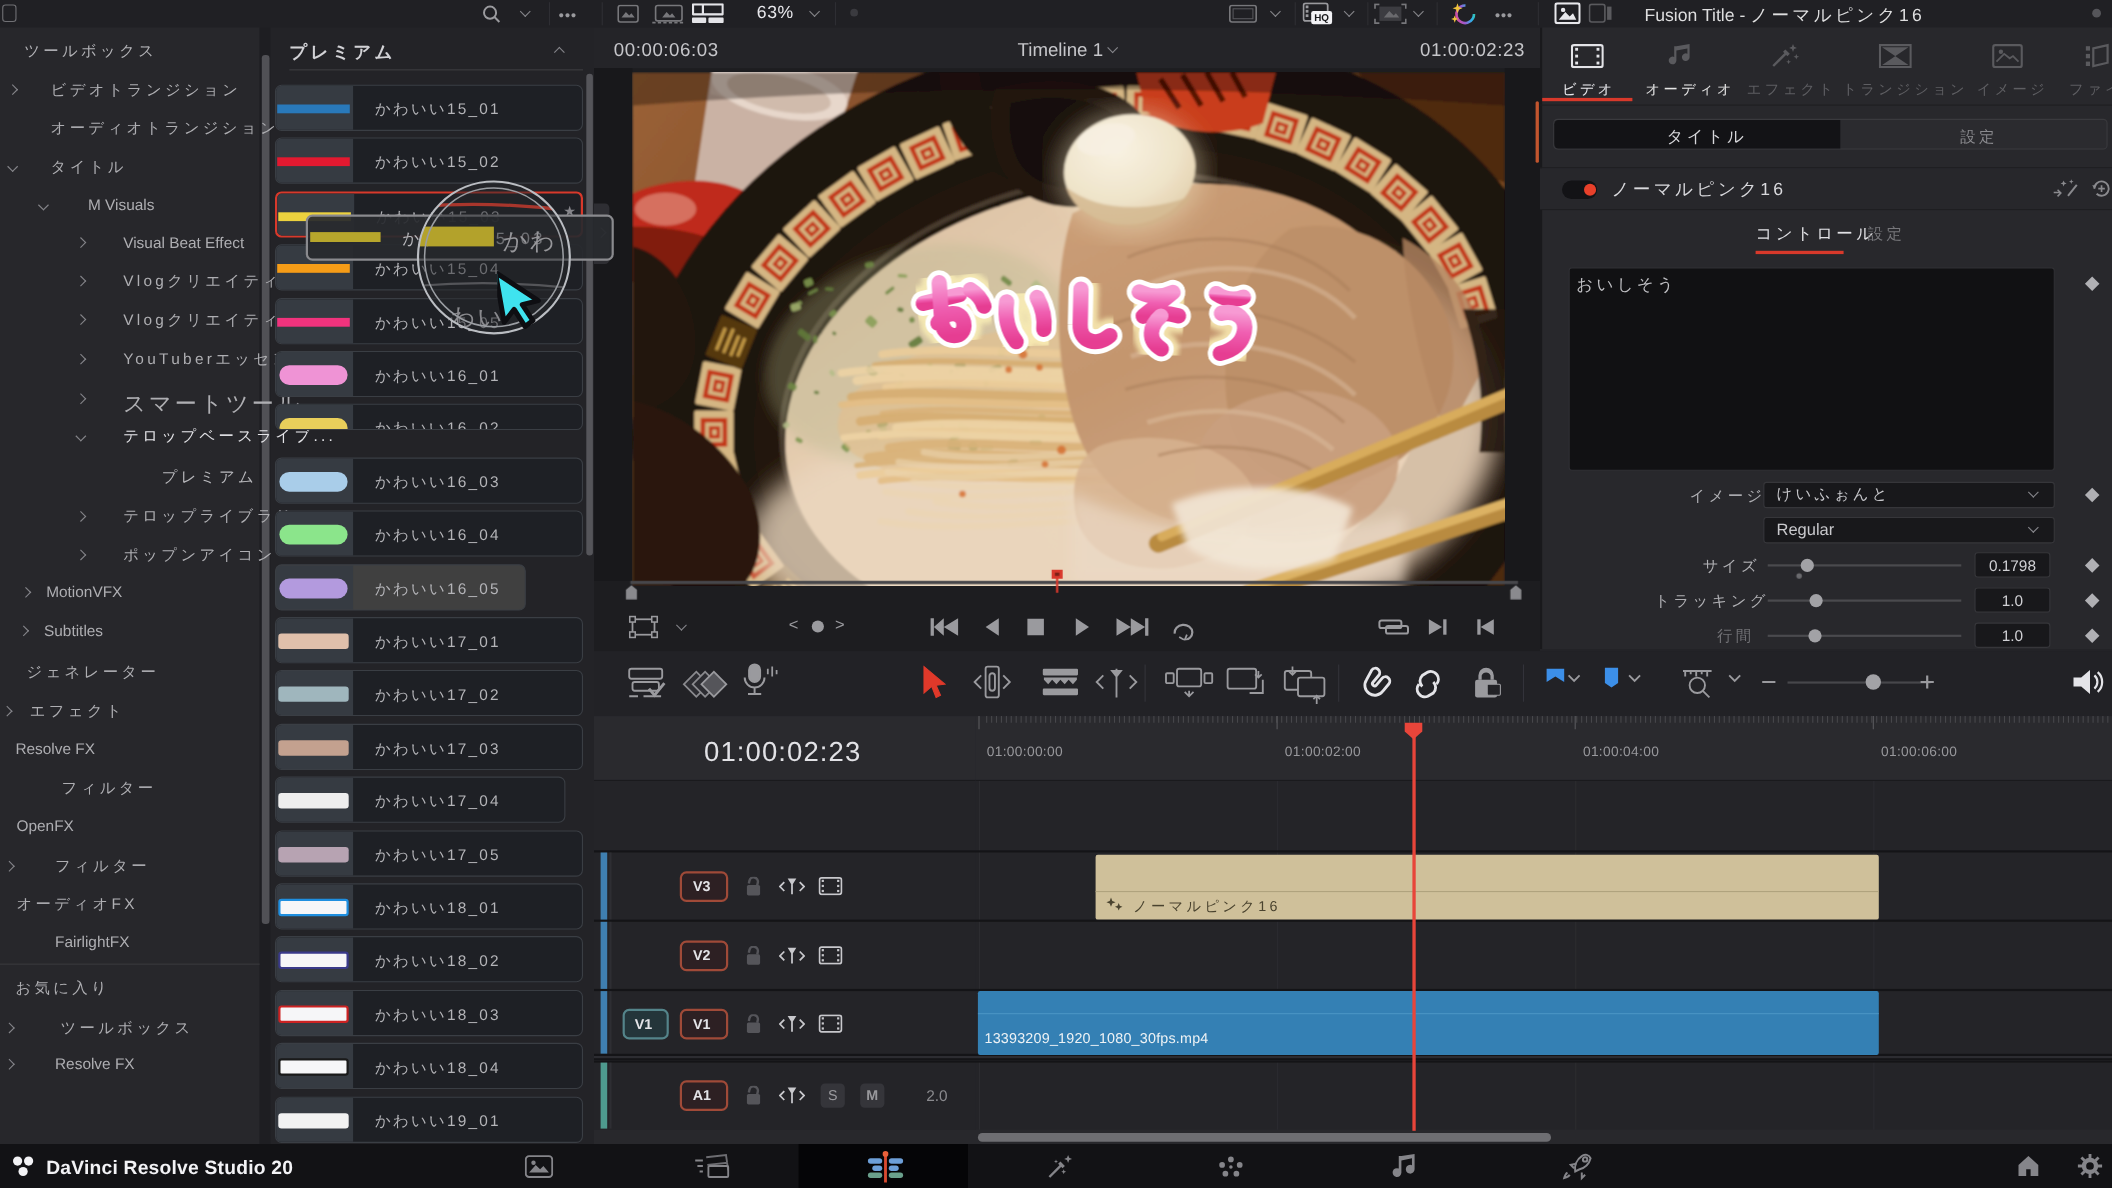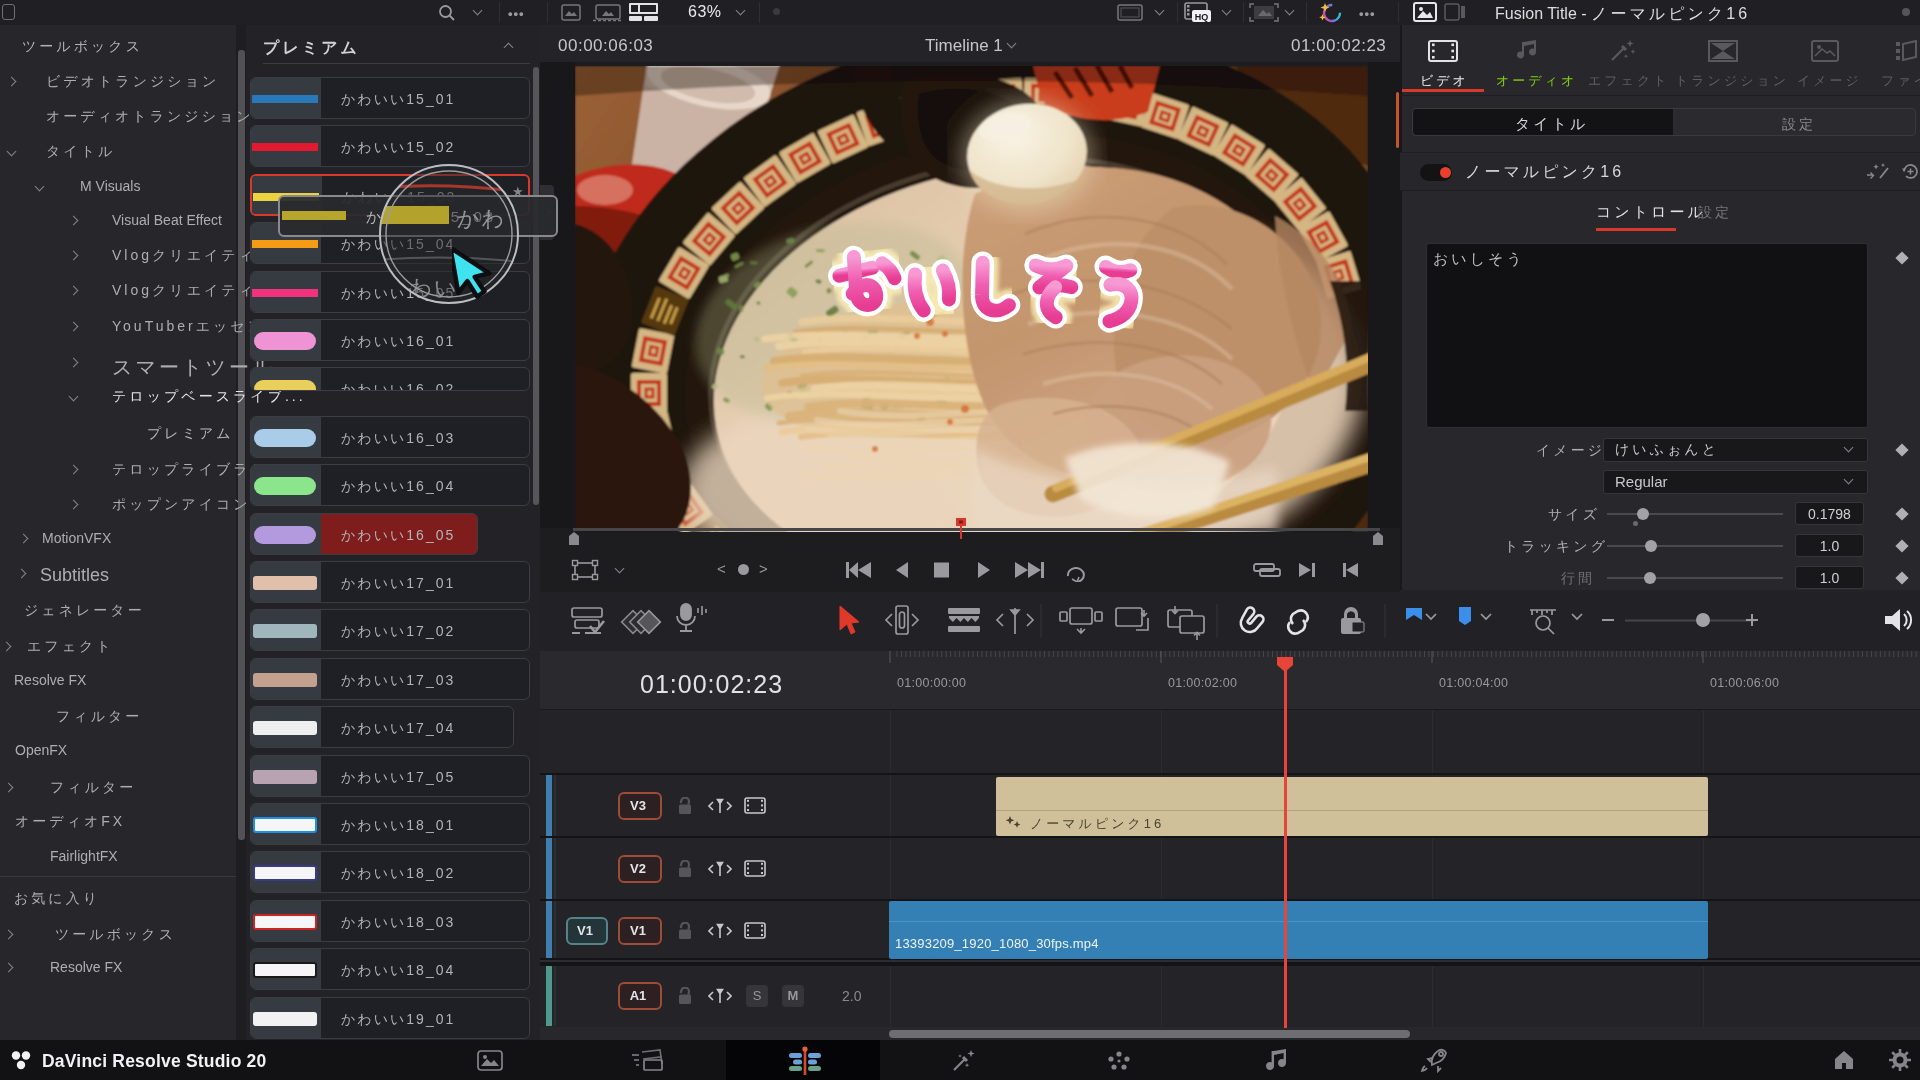--- a/index.html
+++ b/index.html
@@ -117,21 +117,21 @@
 <div class="ch chr" style="left:70px;top:359px;border-color:#85858a"></div>
 <div class="ab" style="left:112px;top:388px;font-size:14px;color:#e4e4e8;font-weight:400;white-space:nowrap;letter-spacing:3px;">テロップベースライブ...</div>
 <div class="ch chd" style="left:70px;top:393px;border-color:#85858a"></div>
 <div class="ab" style="left:147px;top:425px;font-size:14px;color:#b8b8bc;font-weight:400;white-space:nowrap;letter-spacing:3px;">プレミアム</div>
 <div class="ab" style="left:112px;top:461px;font-size:14px;color:#aeaeb2;font-weight:400;white-space:nowrap;letter-spacing:3px;">テロップライブラリ</div>
 <div class="ch chr" style="left:70px;top:466px;border-color:#85858a"></div>
 <div class="ab" style="left:112px;top:496px;font-size:14px;color:#aeaeb2;font-weight:400;white-space:nowrap;letter-spacing:3px;">ポップンアイコン</div>
 <div class="ch chr" style="left:70px;top:501px;border-color:#85858a"></div>
 <div class="ab" style="left:42px;top:530px;font-size:14px;color:#aeaeb2;font-weight:400;white-space:nowrap;">MotionVFX</div>
 <div class="ch chr" style="left:20px;top:535px;border-color:#85858a"></div>
-<div class="ab" style="left:40px;top:565px;font-size:18px;color:#aeaeb2;font-weight:400;white-space:nowrap;">Subtitles</div>
+<div class="ab" style="left:40px;top:565px;font-size:14px;color:#aeaeb2;font-weight:400;white-space:nowrap;">Subtitles</div>
 <div class="ch chr" style="left:18px;top:570px;border-color:#85858a"></div>
 <div class="ab" style="left:24px;top:602px;font-size:14px;color:#aeaeb2;font-weight:400;white-space:nowrap;letter-spacing:3px;">ジェネレーター</div>
 <div class="ab" style="left:27px;top:638px;font-size:14px;color:#aeaeb2;font-weight:400;white-space:nowrap;letter-spacing:3px;">エフェクト</div>
 <div class="ch chr" style="left:3px;top:643px;border-color:#85858a"></div>
 <div class="ab" style="left:14px;top:672px;font-size:14px;color:#aeaeb2;font-weight:400;white-space:nowrap;">Resolve FX</div>
 <div class="ab" style="left:56px;top:708px;font-size:14px;color:#aeaeb2;font-weight:400;white-space:nowrap;letter-spacing:3px;">フィルター</div>
 <div class="ab" style="left:15px;top:742px;font-size:14px;color:#aeaeb2;font-weight:400;white-space:nowrap;">OpenFX</div>
 <div class="ab" style="left:50px;top:779px;font-size:14px;color:#aeaeb2;font-weight:400;white-space:nowrap;letter-spacing:3px;">フィルター</div>
 <div class="ch chr" style="left:5px;top:784px;border-color:#85858a"></div>
 <div class="ab" style="left:15px;top:813px;font-size:14px;color:#aeaeb2;font-weight:400;white-space:nowrap;letter-spacing:3px;">オーディオFX</div>
@@ -184,21 +184,21 @@
 <div class="ab" style="left:250px;top:416px;width:280px;height:42px;background:#1e2025;border:1px solid #3a3e44;border-radius:6px;overflow:hidden">
     <div style="position:absolute;left:0;top:0;width:70px;height:42px;background:#363b42"></div>
     <div style="position:absolute;left:3px;top:12px;width:62px;height:18px;border-radius:9px;background:#a9cde9"></div>
     <div style="position:absolute;left:90px;top:13px;font-size:14px;color:#b4b4b8;letter-spacing:2px;white-space:nowrap">かわいい16_03</div>
   </div>
 <div class="ab" style="left:250px;top:464px;width:280px;height:42px;background:#1e2025;border:1px solid #3a3e44;border-radius:6px;overflow:hidden">
     <div style="position:absolute;left:0;top:0;width:70px;height:42px;background:#363b42"></div>
     <div style="position:absolute;left:3px;top:12px;width:62px;height:18px;border-radius:9px;background:#8be58b"></div>
     <div style="position:absolute;left:90px;top:13px;font-size:14px;color:#b4b4b8;letter-spacing:2px;white-space:nowrap">かわいい16_04</div>
   </div>
-<div class="ab" style="left:250px;top:513px;width:228px;height:42px;background:#7f1d1d;border:1px solid #3a3e44;border-radius:6px;overflow:hidden">
+<div class="ab" style="left:250px;top:513px;width:228px;height:42px;background:#404040;border:1px solid #3a3e44;border-radius:6px;overflow:hidden">
     <div style="position:absolute;left:0;top:0;width:70px;height:42px;background:#363b42"></div>
     <div style="position:absolute;left:3px;top:12px;width:62px;height:18px;border-radius:9px;background:#b39ade"></div>
     <div style="position:absolute;left:90px;top:13px;font-size:14px;color:#b4b4b8;letter-spacing:2px;white-space:nowrap">かわいい16_05</div>
   </div>
 <div class="ab" style="left:250px;top:561px;width:280px;height:42px;background:#1e2025;border:1px solid #3a3e44;border-radius:6px;overflow:hidden">
     <div style="position:absolute;left:0;top:0;width:70px;height:42px;background:#363b42"></div>
     <div style="position:absolute;left:2px;top:14px;width:64px;height:14px;border-radius:3px;background:#e0c0ab"></div>
     <div style="position:absolute;left:90px;top:13px;font-size:14px;color:#b4b4b8;letter-spacing:2px;white-space:nowrap">かわいい17_01</div>
   </div>
 <div class="ab" style="left:250px;top:609px;width:280px;height:42px;background:#1e2025;border:1px solid #3a3e44;border-radius:6px;overflow:hidden">
@@ -728,21 +728,21 @@
   </svg>
 <svg class="ab" style="left:1896px;top:38px" width="24" height="26" viewBox="0 0 24 26">
     <g fill="#5a5a5e">
       <rect x="0" y="4" width="4" height="4"></rect>
       <rect x="0" y="11" width="4" height="4"></rect>
       <rect x="0" y="18" width="4" height="4"></rect>
       <path d="M7 6 L20 3 V19 L7 22 Z" fill="none" stroke="#5a5a5e" stroke-width="2"></path>
     </g>
   </svg>
 <div class="ab" style="left:1420px;top:72px;font-size:13px;color:#e8e8ec;font-weight:400;white-space:nowrap;letter-spacing:3px;">ビデオ</div>
-<div class="ab" style="left:1496px;top:72px;font-size:13px;color:#84cc16;font-weight:400;white-space:nowrap;letter-spacing:3px;">オーディオ</div>
+<div class="ab" style="left:1496px;top:72px;font-size:13px;color:#e5e5e5;font-weight:400;white-space:nowrap;letter-spacing:3px;">オーディオ</div>
 <div class="ab" style="left:1588px;top:72px;font-size:13px;color:#5e5e62;font-weight:400;white-space:nowrap;letter-spacing:3px;">エフェクト</div>
 <div class="ab" style="left:1675px;top:72px;font-size:13px;color:#5e5e62;font-weight:400;white-space:nowrap;letter-spacing:3px;">トランジション</div>
 <div class="ab" style="left:1797px;top:72px;font-size:13px;color:#5e5e62;font-weight:400;white-space:nowrap;letter-spacing:3px;">イメージ</div>
 <div class="ab" style="left:1881px;top:72px;font-size:13px;color:#5e5e62;font-weight:400;white-space:nowrap;letter-spacing:3px;">ファイ</div>
 <div class="ab" style="left:1402px;top:89px;width:82px;height:3px;background:#d8392b"></div>
 <div class="ab" style="left:1400px;top:95px;width:520px;height:1px;background:#1e1e21"></div>
 <div class="ab" style="left:1412px;top:108px;width:504px;height:28px;background:#2b2b2f;border:1px solid #3a3a3e;border-radius:4px"></div>
 <div class="ab" style="left:1413px;top:109px;width:260px;height:26px;background:#131316;border-radius:4px 0 0 4px"></div>
 <div class="ab" style="left:1515px;top:115px;font-size:15px;color:#d8d8dc;font-weight:400;white-space:nowrap;letter-spacing:3px;">タイトル</div>
 <div class="ab" style="left:1782px;top:116px;font-size:14px;color:#8a8a8e;font-weight:400;white-space:nowrap;letter-spacing:3px;">設定</div>

